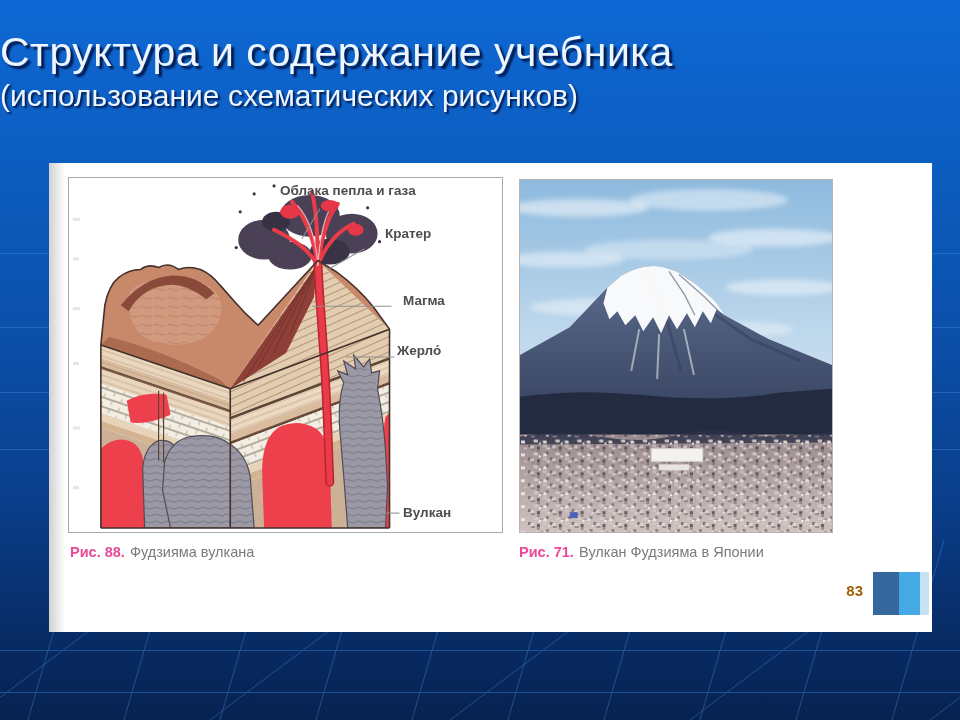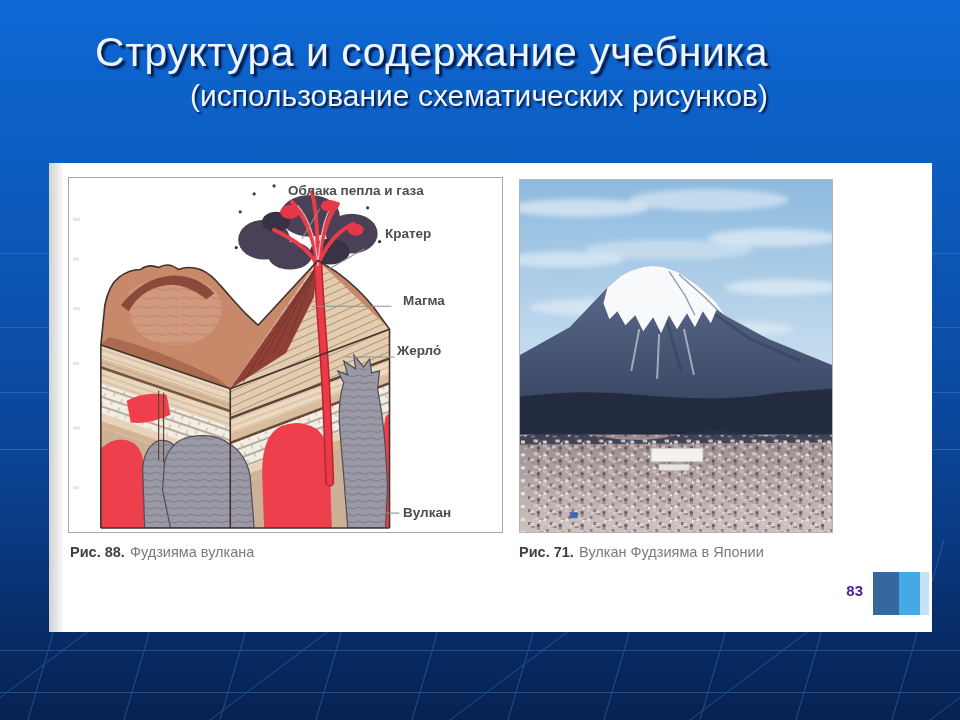--- a/index.html
+++ b/index.html
@@ -1,37 +1,37 @@
 <!DOCTYPE html>
 <html><head>
 <meta charset="utf-8">
 <style>
   html,body{margin:0;padding:0;width:960px;height:720px;overflow:hidden;
     font-family:"Liberation Sans",sans-serif;}
   .slide{position:relative;width:960px;height:720px;
     background:linear-gradient(180deg,#0e68d4 0%,#0c5cbe 25%,#0b4da6 50%,#0a3e8a 70%,#082c66 88%,#072250 100%);}
   .bg-grid{position:absolute;left:0;top:0;width:960px;height:720px;}
-  .title-block{position:absolute;top:31px;left:0;width:768px;text-align:right;
+  .title-block{position:absolute;top:31px;left:0;width:768px;text-align:left;
     color:#edf5fe;line-height:1.05;}
   .title{font-size:41px;letter-spacing:.5px;text-shadow:3px 3px 2px #04194a;}
   .subtitle{font-size:30px;margin-top:6px;text-shadow:2px 2px 2px #04194a;}
   .panel{position:absolute;left:49px;top:163px;width:883px;height:469px;background:#ffffff;}
   .panel::before{content:"";position:absolute;left:0;top:0;bottom:0;width:16px;
     background:linear-gradient(90deg,rgba(110,110,110,.32),rgba(255,255,255,0));pointer-events:none;}
   .figure-frame{position:absolute;left:19px;top:14px;width:435px;height:356px;
     border:1px solid #a9a9a9;box-sizing:border-box;background:#fff;}
   .figure-frame svg{display:block;width:100%;height:100%;}
   .photo-frame{position:absolute;left:470px;top:16px;width:314px;height:354px;
     border:1px solid #b5b5b5;box-sizing:border-box;}
   .photo-frame svg{display:block;width:100%;height:100%;}
   .lbl{position:absolute;font-size:13.5px;font-weight:700;color:#4d4d4d;white-space:nowrap;}
   .caption{position:absolute;top:381px;font-size:14.5px;color:#7a7a7a;white-space:nowrap;}
-  .caption b{color:#404040;font-weight:700;margin-right:5px;}
+  .caption b{color:#ec4899;font-weight:700;margin-right:5px;}
   .page-num{position:absolute;left:780px;top:419px;width:34px;text-align:right;
-    font-size:15px;font-weight:700;color:#4c1d95;}
+    font-size:15px;font-weight:700;color:#a16207;}
   .accent-square{position:absolute;left:824px;top:409px;width:56px;height:43px;display:flex;}
   .sq-dark{width:26px;background:#35689d;}
   .sq-light{width:21px;background:#45a9e6;}
   .sq-pale{width:9px;background:#c7e2f2;}
 </style>
 </head>
 <body>
 
 <div class="slide">
 
@@ -218,21 +218,21 @@
         <g stroke="#8f8f8f" stroke-width="1.1">
           <line x1="252" y1="31" x2="234" y2="61"></line>
           <line x1="297" y1="71" x2="260" y2="92"></line>
           <line x1="324" y1="129" x2="244" y2="129"></line>
           <line x1="327" y1="180" x2="278" y2="180"></line>
           <line x1="332" y1="337" x2="317" y2="337"></line>
         </g>
       </svg>
     </div>
 
-    <div class="lbl" style="left:239px;top:20px">Облака пепла и газа</div>
+    <div class="lbl" style="left:231px;top:20px">Облака пепла и газа</div>
     <div class="lbl" style="left:336px;top:63px">Кратер</div>
     <div class="lbl" style="left:354px;top:130px">Магма</div>
     <div class="lbl" style="left:348px;top:180px">Жерло́</div>
     <div class="lbl" style="left:354px;top:342px">Вулкан</div>
 
     <div class="photo-frame">
       <svg viewBox="0 0 314 354" preserveAspectRatio="none">
         <defs>
           <linearGradient id="skyG" x1="0" y1="0" x2="0" y2="1">
             <stop offset="0" stop-color="#8dbade"></stop>

